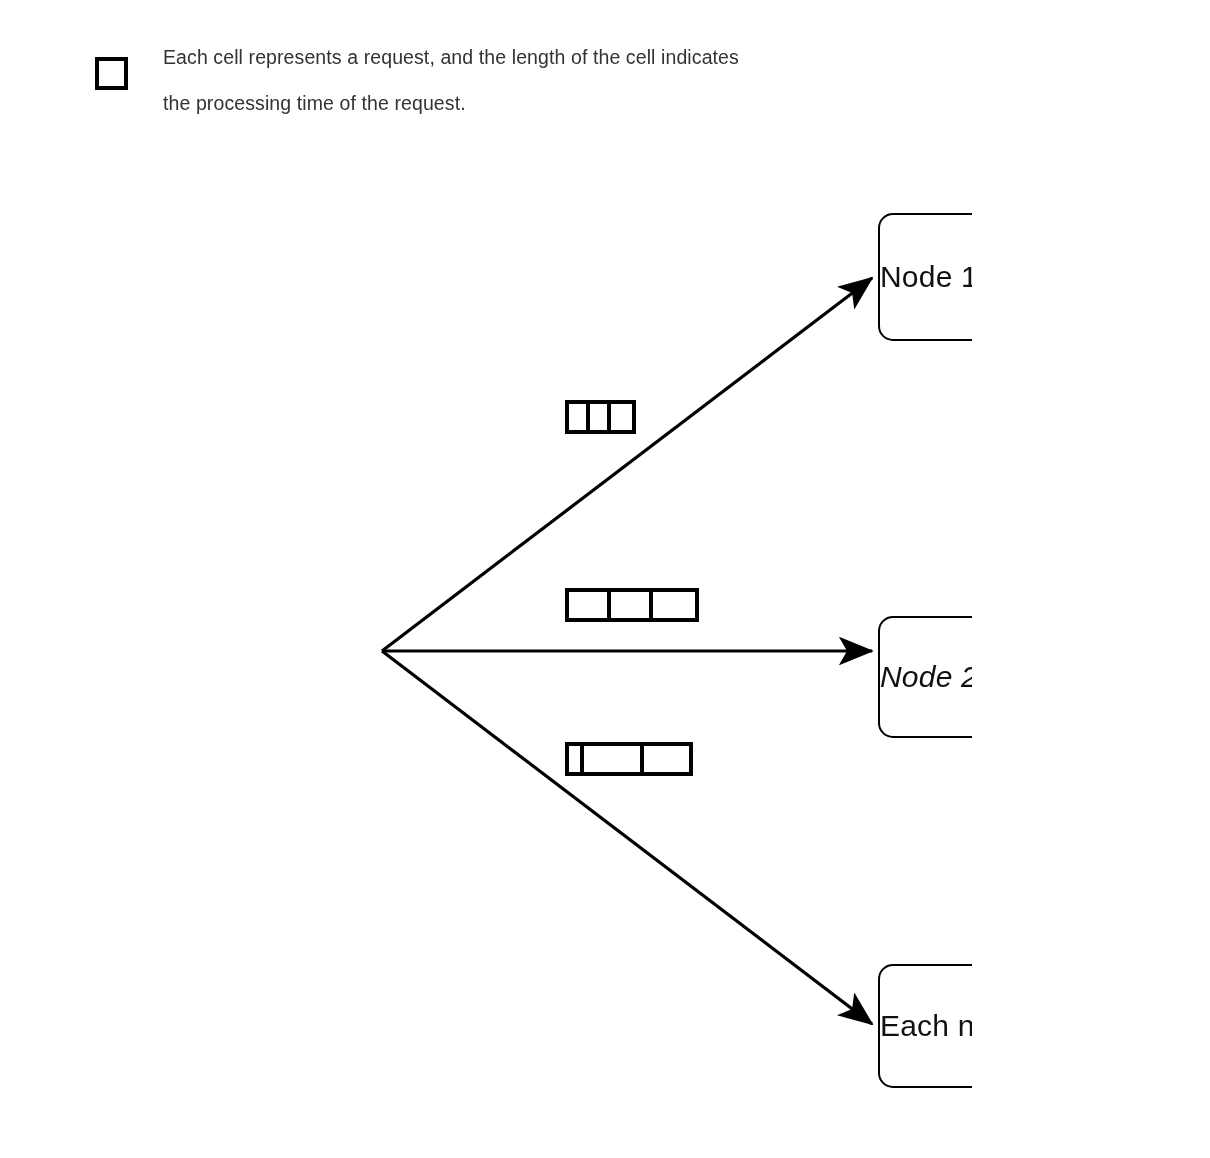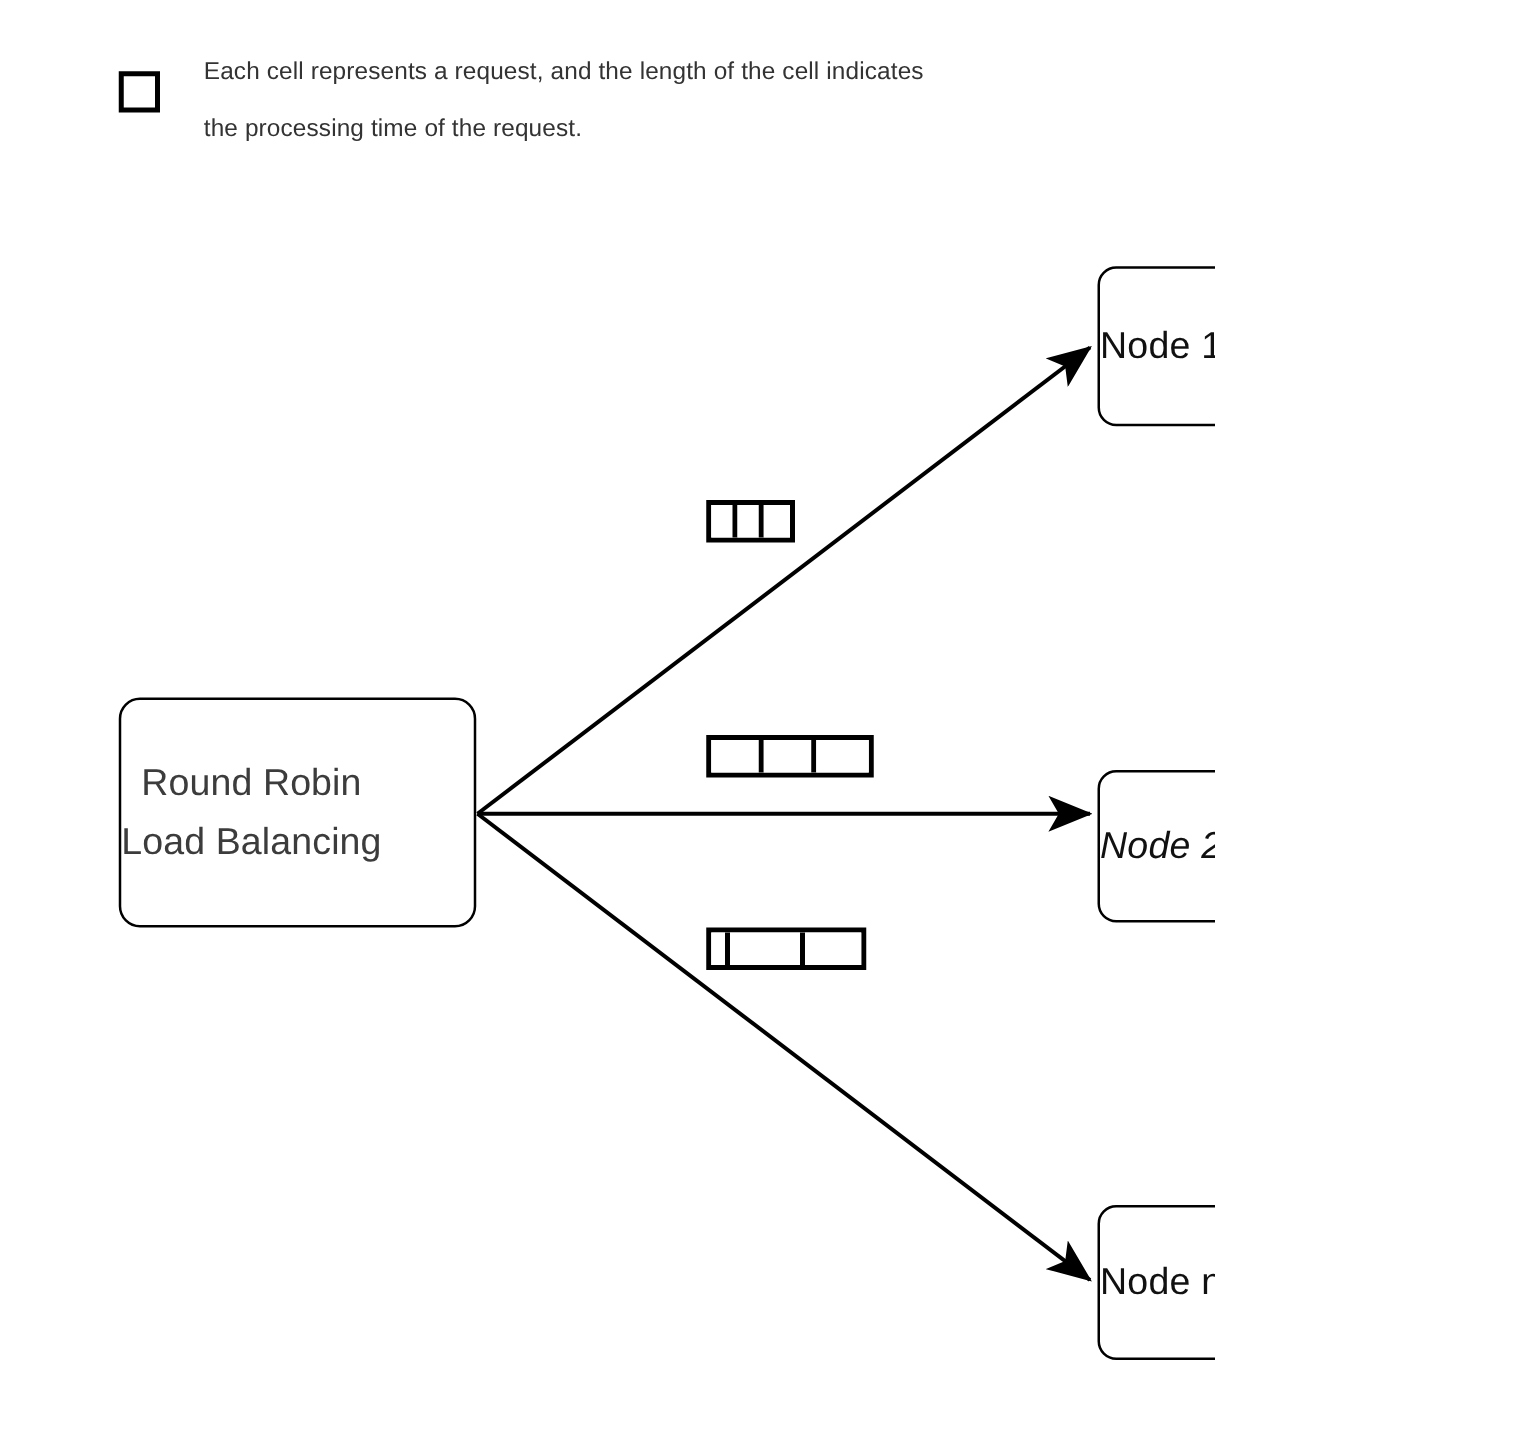--- a/index.html
+++ b/index.html
@@ -136,35 +136,31 @@
       </marker>
     </defs>
 
     <line x1="382" y1="651" x2="872" y2="278" stroke="#000000" stroke-width="3.2" marker-end="url(#arrowhead)"></line>
 
     <line x1="382" y1="651" x2="872" y2="651" stroke="#000000" stroke-width="3.2" marker-end="url(#arrowhead)"></line>
 
     <line x1="382" y1="651" x2="872" y2="1024" stroke="#000000" stroke-width="3.2" marker-end="url(#arrowhead)"></line>
   </svg>
 
-  <div id="lb-box" class="node-box">
-    <span id="lb-label">Round Robin
-Load Balancing</span>
-  </div>
 
   <div id="node1-box" class="node-box">
     <span class="node-label">Node 1</span>
   </div>
 
   <div id="node2-box" class="node-box">
     <span class="node-label">Node 2</span>
   </div>
 
   <div id="noden-box" class="node-box">
-    <span class="node-label">Node n</span>
+    <span class="node-label">Each n</span>
   </div>
 
   <div id="strip-node1" class="cell-strip">
       <div class="cell" style="width: 21px;"></div>
       <div class="cell" style="width: 21px;"></div>
       <div class="cell" style="width: 21px;"></div>
     </div>
 
   <div id="strip-node2" class="cell-strip">
       <div class="cell" style="width: 42px;"></div>

